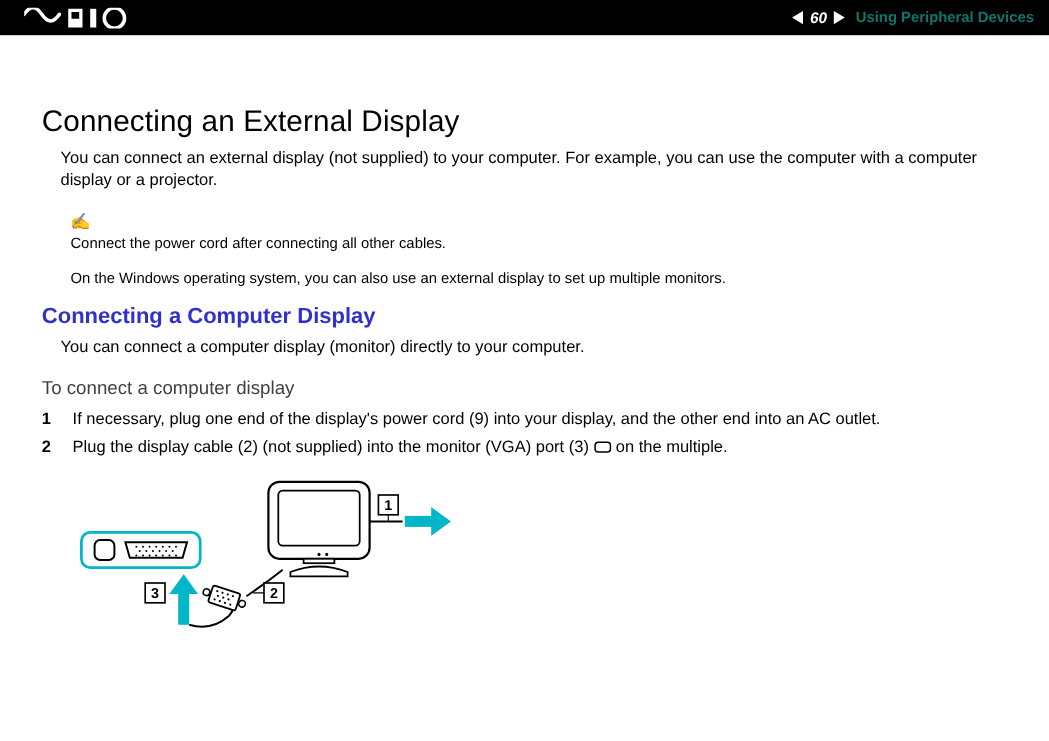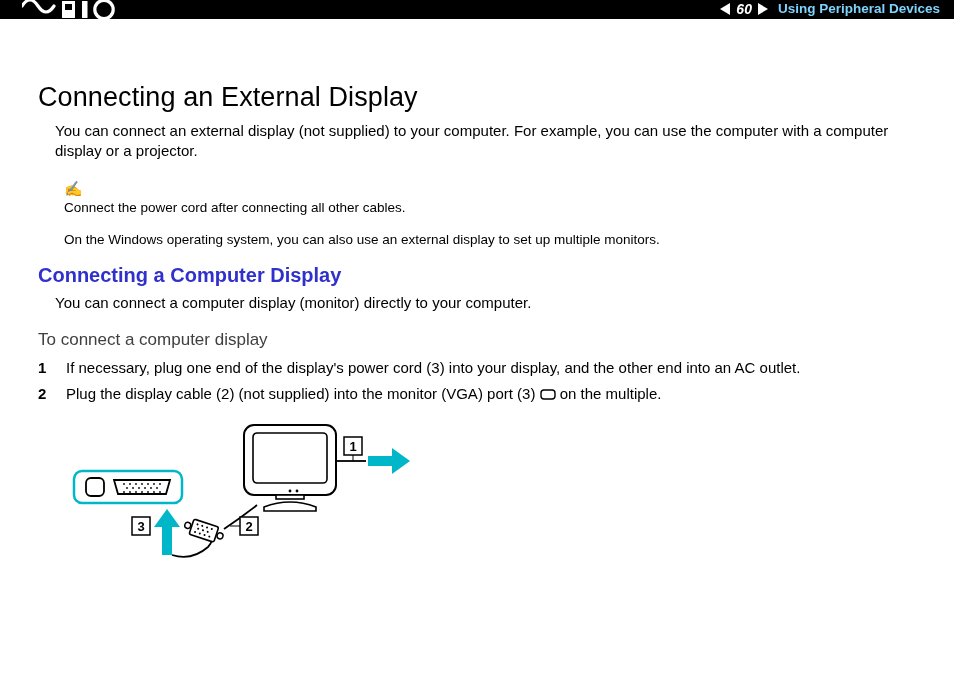--- a/index.html
+++ b/index.html
@@ -8,21 +8,21 @@
     width: 954px;
     height: 674px;
     background: #fff;
     font-family: "Helvetica Neue", Helvetica, Arial, sans-serif;
     color: #000;
     font-size: 15px;
     line-height: 1.35;
     overflow: hidden;
   }
   .header-bar {
-    height: 19px;
+    height: 32px;
     background: #000;
     color: #fff;
     display: flex;
     align-items: center;
     padding: 0 14px 0 22px;
     justify-content: space-between;
     gap: 14px;
   }
   .logo {
     color: #fff;
@@ -44,21 +44,21 @@
   .tri-right { border-left: 10px solid #fff; }
   .page-num {
     font-style: italic;
     font-weight: bold;
     font-size: 14px;
     padding: 0 2px;
   }
   .section-label {
     font-weight: bold;
     font-size: 13.5px;
-    color: #7dd3fc;
+    color: #0f766e;
     margin-left: 4px;
   }
   .content {
     padding: 0 38px;
   }
   h1.page-title {
     font-size: 27px;
     font-weight: 400;
     margin: 60px 0 6px 0;
     letter-spacing: 0.1px;
@@ -155,21 +155,21 @@
   </div>
 
   <h2 class="sub-blue">Connecting a Computer Display</h2>
   <p class="body">You can connect a computer display (monitor) directly to your computer.</p>
 
   <h3 class="task">To connect a computer display</h3>
 
   <div class="steps">
     <div class="row">
       <div class="num">1</div>
-      <div class="txt">If necessary, plug one end of the display's power cord (3) into your display, and the other end into an AC outlet.</div>
+      <div class="txt">If necessary, plug one end of the display's power cord (9) into your display, and the other end into an AC outlet.</div>
     </div>
     <div class="row">
       <div class="num">2</div>
       <div class="txt">
         <span>Plug the display cable (2) (not supplied) into the monitor (VGA) port (3) </span><svg class="port-glyph" width="16" height="11" viewBox="0 0 16 11">
           <rect x="1" y="1" width="14" height="9" rx="3" ry="3" stroke="#000" stroke-width="1.4" fill="none"></rect>
         </svg><span> on the multiple.</span>
       </div>
     </div>
   </div>

